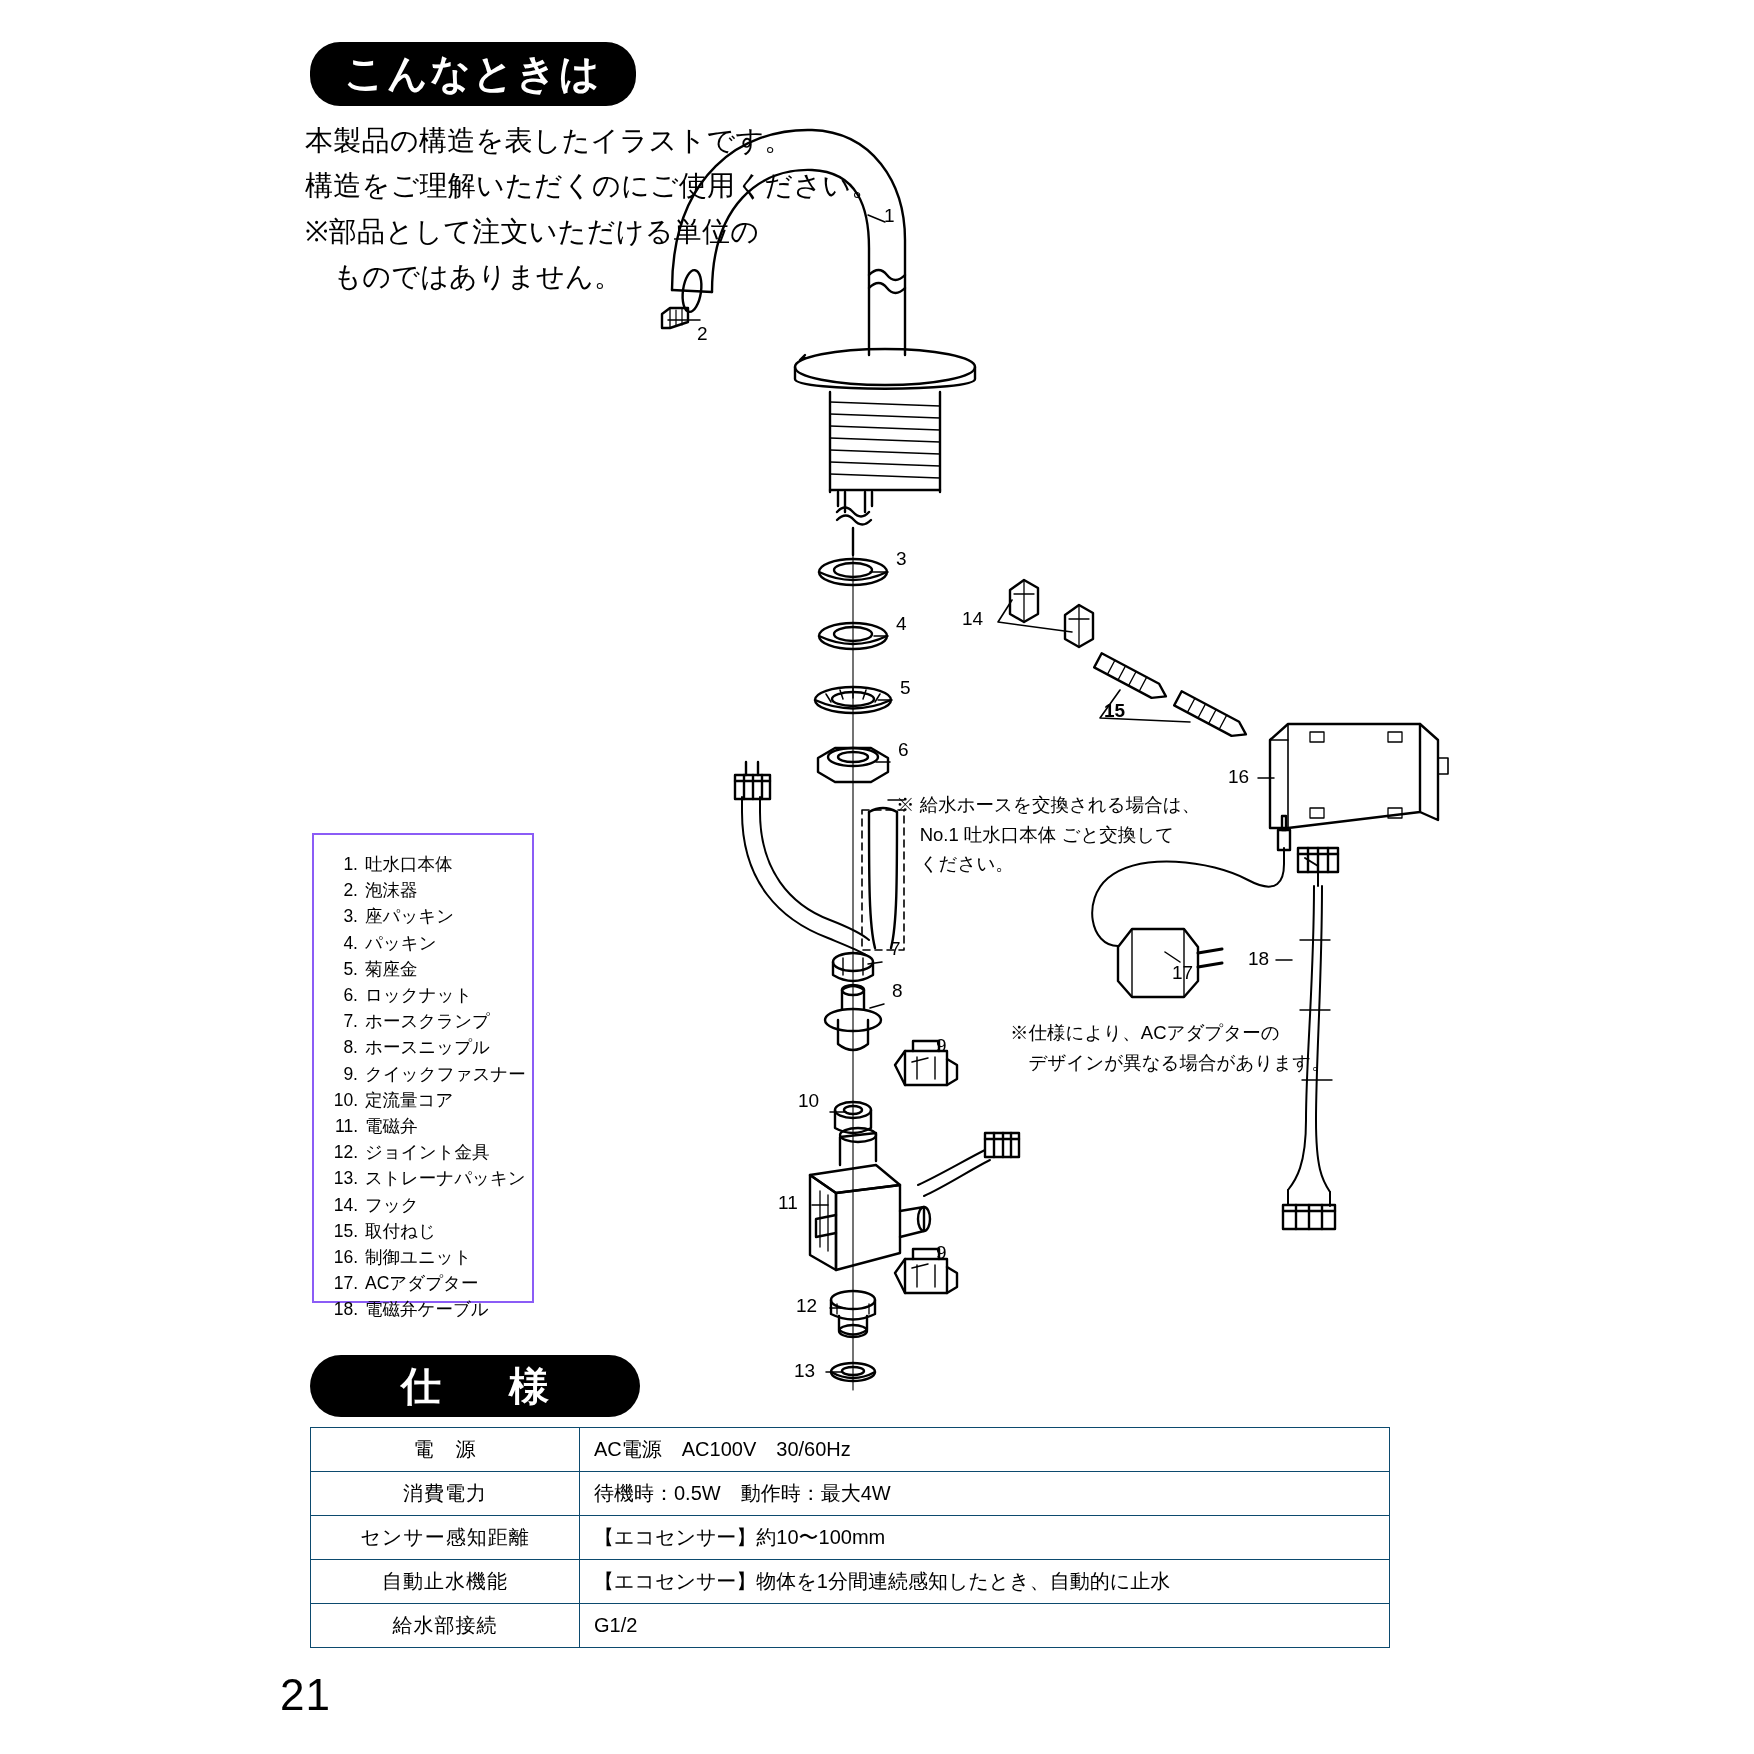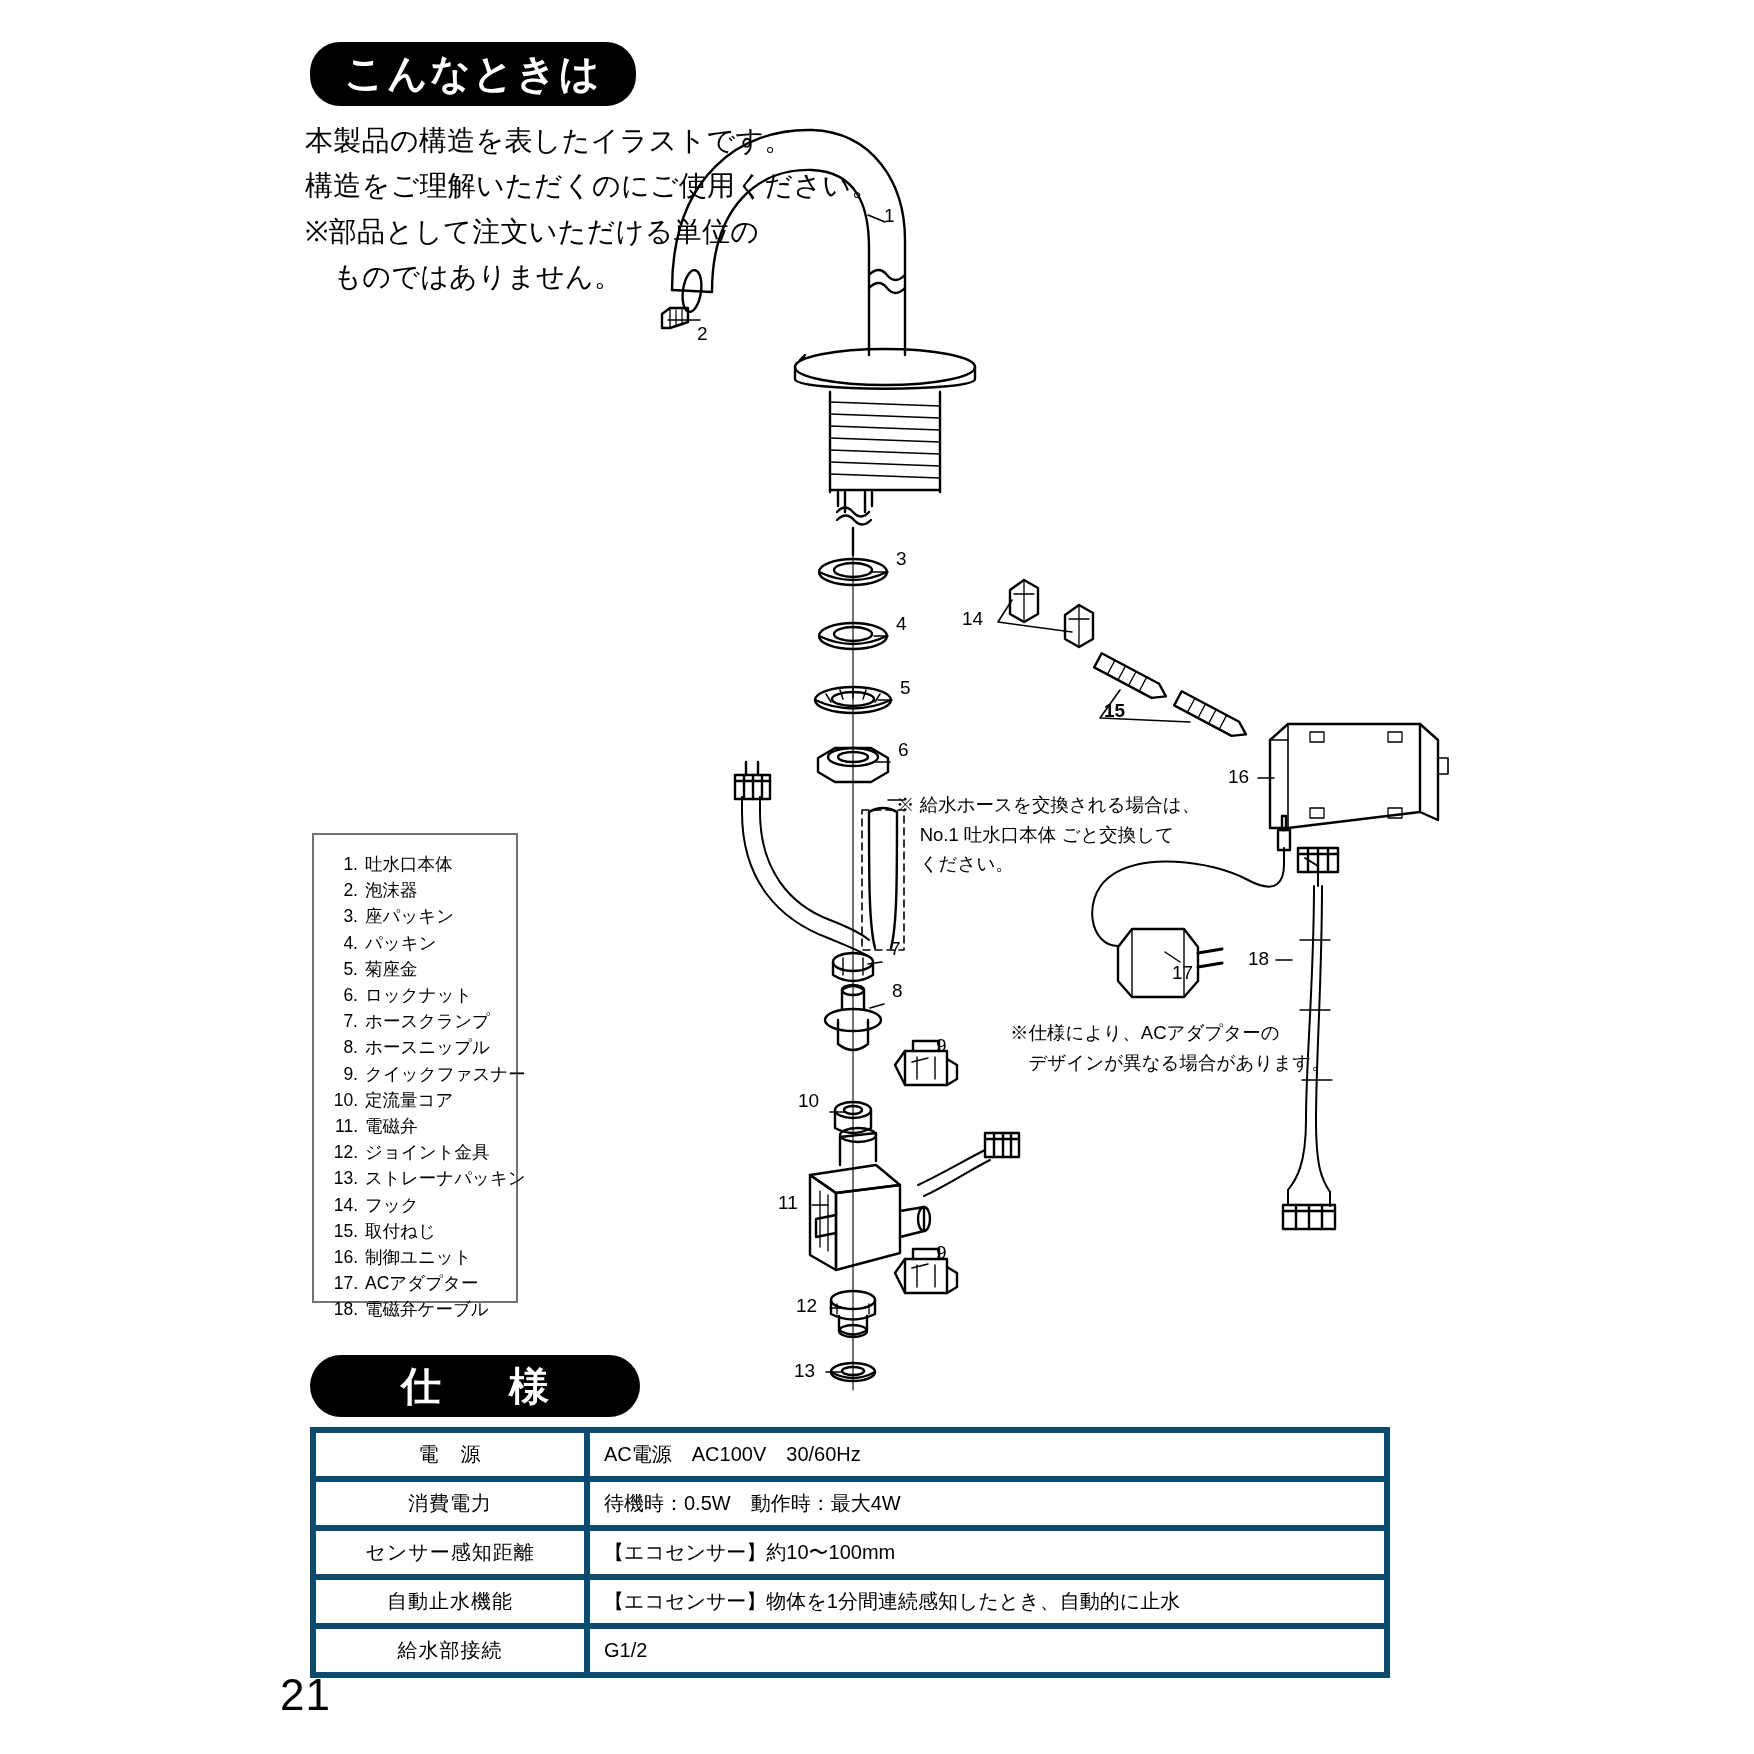--- a/index.html
+++ b/index.html
@@ -62,23 +62,23 @@
     line-height: 1.62;
     white-space: pre-line;
     letter-spacing: 0.3px;
   }
 
   
   .parts-box {
     position: absolute;
     left: 312px;
     top: 833px;
-    width: 206px;
+    width: 222px;
     height: 470px;
-    border: 2px solid #737373;
+    border: 2px solid #8b5cf6;
     box-sizing: border-box;
     padding: 16px 0 0 14px;
   }
   .parts-box ol {
     margin: 0;
     padding: 0;
     list-style: none;
   }
   .parts-box li {
     font-size: 17.5px;
@@ -115,21 +115,21 @@
   
   .spec-table {
     position: absolute;
     left: 310px;
     top: 1427px;
     width: 1080px;
     border-collapse: collapse;
     table-layout: fixed;
   }
   .spec-table td {
-    border: 6px solid #0c4a6e;
+    border: 1px solid #0c4a6e;
     height: 43px;
     font-size: 20px;
     padding: 0 14px;
     vertical-align: middle;
   }
   .spec-table td.label {
     width: 240px;
     text-align: center;
     letter-spacing: 1px;
   }

